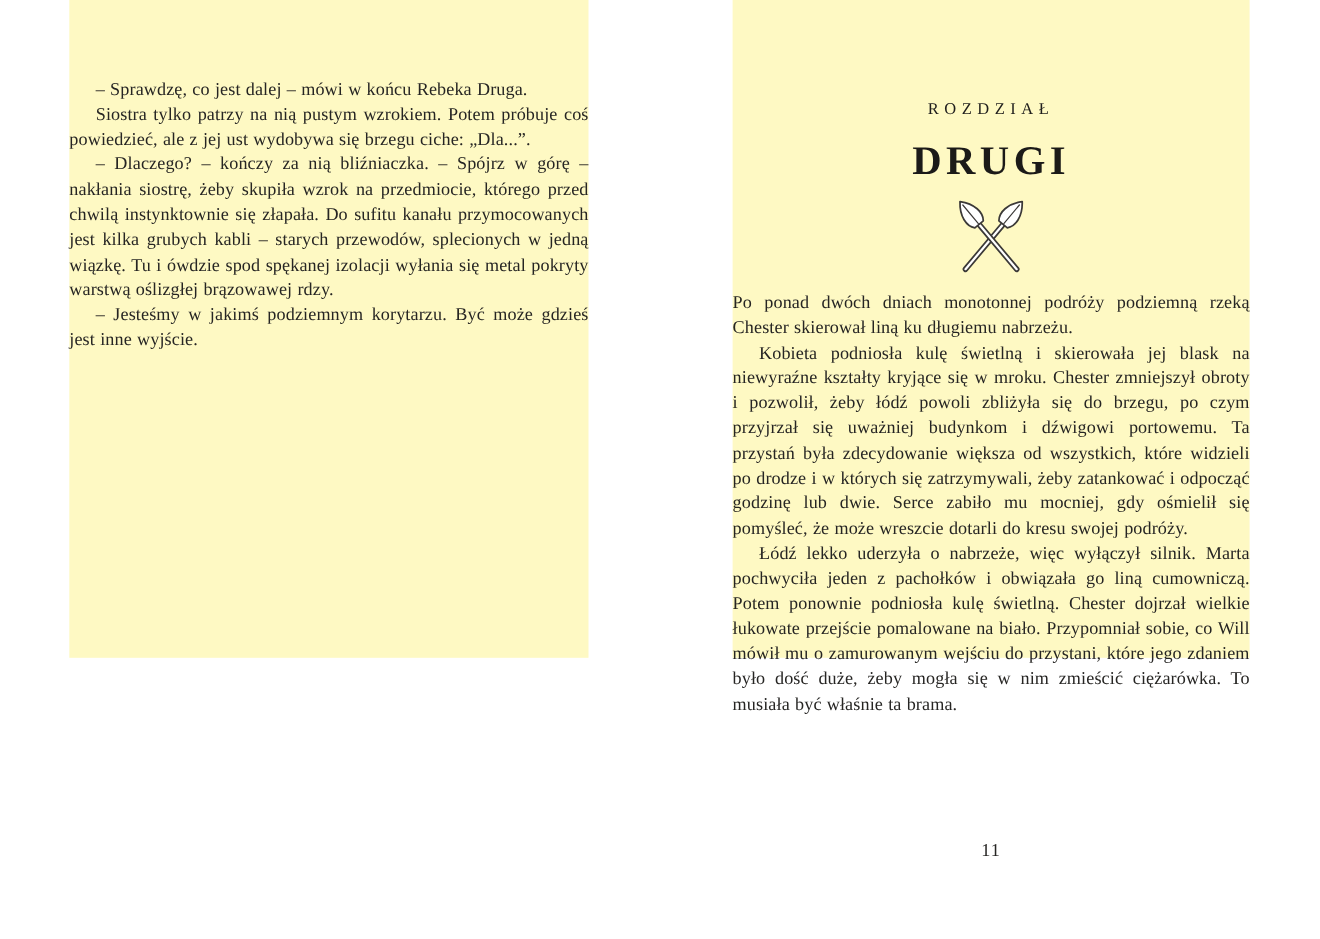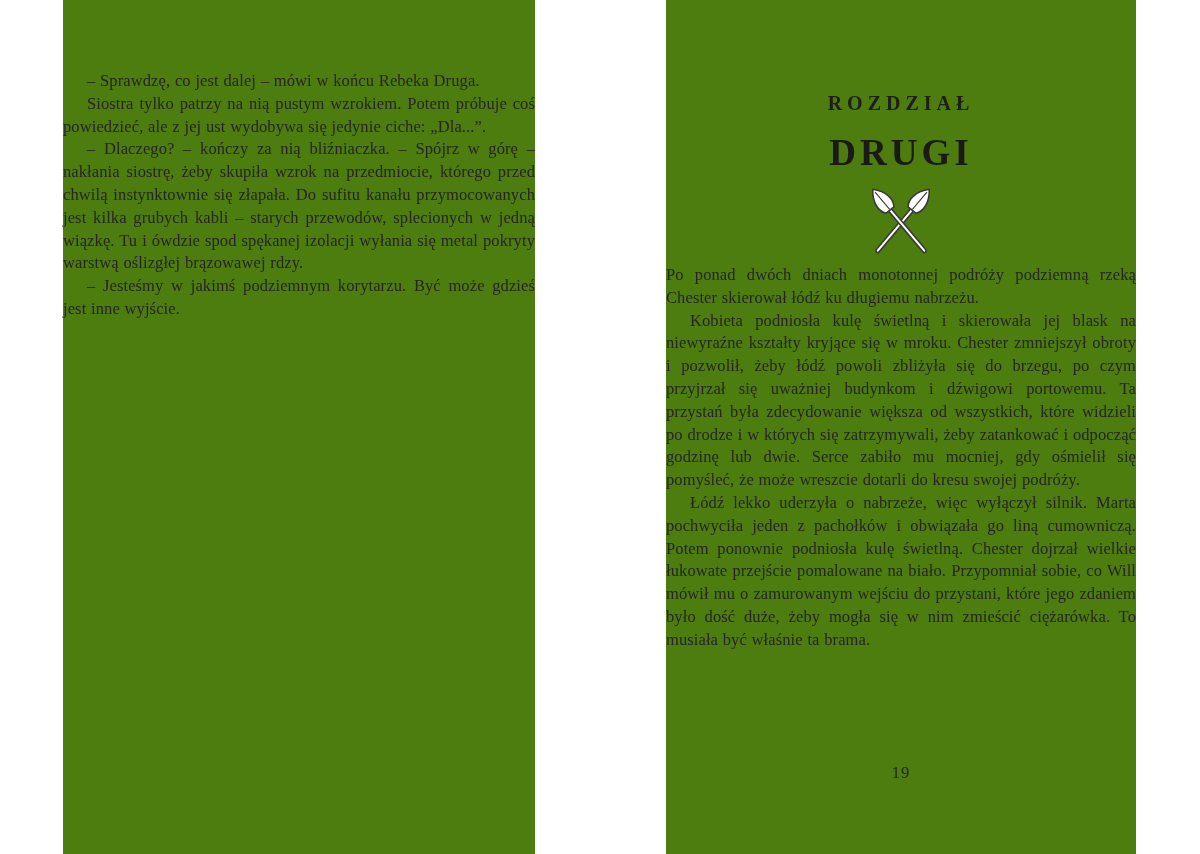--- a/index.html
+++ b/index.html
@@ -11,22 +11,22 @@
     position: relative;
     width: 1200px;
     height: 854px;
     overflow: hidden;
     font-family: "Liberation Serif", "DejaVu Serif", serif;
     color: #262523;
   }
   .page {
     position: absolute;
     top: 0;
-    height: 854px;
-    background: #4d7c0f;
+    height: 598px;
+    background: #fef9c3;
   }
   .page-left  { left: 63px;  width: 472px; }
   .page-right { left: 666px; width: 470px; }
 
   .text-block {
     position: absolute;
     left: 0;
     width: 100%;
   }
   .page-left  .text-block { top: 70px; }
@@ -46,23 +46,23 @@
   .para.continues { text-align-last: justify; }
 
   .chapter-head {
     position: absolute;
     top: 92px;
     left: 0;
     width: 100%;
     text-align: center;
   }
   .chapter-label {
-    font-size: 20px;
+    font-size: 15px;
     letter-spacing: 5px;
-    font-weight: 700;
+    font-weight: 400;
     color: #1f1e1c;
     text-transform: uppercase;
   }
   .chapter-title {
     margin: 20px 0 0 0;
     font-size: 37px;
     line-height: 36px;
     font-weight: 700;
     letter-spacing: 4px;
     color: #1b1a18;
@@ -83,21 +83,21 @@
     color: #262523;
     font-feature-settings: "onum" 1;
   }
 </style>
 </head>
 <body>
 
 <section class="page page-left">
   <div class="text-block">
     <p class="para">– Sprawdzę, co jest dalej – mówi w końcu Rebeka Druga.</p>
-    <p class="para">Siostra tylko patrzy na nią pustym wzrokiem. Potem próbuje coś powiedzieć, ale z jej ust wydobywa się jedynie ciche: „Dla...”.</p>
+    <p class="para">Siostra tylko patrzy na nią pustym wzrokiem. Potem próbuje coś powiedzieć, ale z jej ust wydobywa się brzegu ciche: „Dla...”.</p>
     <p class="para">– Dlaczego? – kończy za nią bliźniaczka. – Spójrz w górę – nakłania siostrę, żeby skupiła wzrok na przedmiocie, którego przed chwilą instynktownie się złapała. Do sufitu kanału przymocowanych jest kilka grubych kabli – starych przewodów, splecionych w jedną wiązkę. Tu i ówdzie spod spękanej izolacji wyłania się metal pokryty warstwą oślizgłej brązowawej rdzy.</p>
     <p class="para">– Jesteśmy w jakimś podziemnym korytarzu. Być może gdzieś jest inne wyjście.</p>
   </div>
 </section>
 
 <section class="page page-right">
   <header class="chapter-head">
     <div class="chapter-label">Rozdział</div>
     <h1 class="chapter-title">Drugi</h1>
     <div class="ornament">
@@ -114,19 +114,19 @@
             <rect x="-1.8" y="-18" width="3.6" height="56" rx="1.8"></rect>
             <path d="M0,-44 C9,-34 10,-23 5,-17 L-5,-17 C-10,-23 -9,-34 0,-44 Z"></path>
             <line x1="0" y1="-40" x2="0" y2="-18" stroke-width="1.1"></line>
           </g>
         </g>
       </svg>
     </div>
   </header>
 
   <div class="text-block">
-    <p class="para no-indent">Po ponad dwóch dniach monotonnej podróży podziemną rzeką Chester skierował łódź ku długiemu nabrzeżu.</p>
+    <p class="para no-indent">Po ponad dwóch dniach monotonnej podróży podziemną rzeką Chester skierował liną ku długiemu nabrzeżu.</p>
     <p class="para">Kobieta podniosła kulę świetlną i skierowała jej blask na niewyraźne kształty kryjące się w mroku. Chester zmniejszył obroty i pozwolił, żeby łódź powoli zbliżyła się do brzegu, po czym przyjrzał się uważniej budynkom i dźwigowi portowemu. Ta przystań była zdecydowanie większa od wszystkich, które widzieli po drodze i w których się zatrzymywali, żeby zatankować i odpocząć godzinę lub dwie. Serce zabiło mu mocniej, gdy ośmielił się pomyśleć, że może wreszcie dotarli do kresu swojej podróży.</p>
     <p class="para">Łódź lekko uderzyła o nabrzeże, więc wyłączył silnik. Marta pochwyciła jeden z pachołków i obwiązała go liną cumowniczą. Potem ponownie podniosła kulę świetlną. Chester dojrzał wielkie łukowate przejście pomalowane na biało. Przypomniał sobie, co Will mówił mu o zamurowanym wejściu do przystani, które jego zdaniem było dość duże, żeby mogła się w nim zmieścić ciężarówka. To musiała być właśnie ta brama.</p>
   </div>
 
-  <div class="folio">19</div>
+  <div class="folio">11</div>
 </section>
 
 </body></html>

